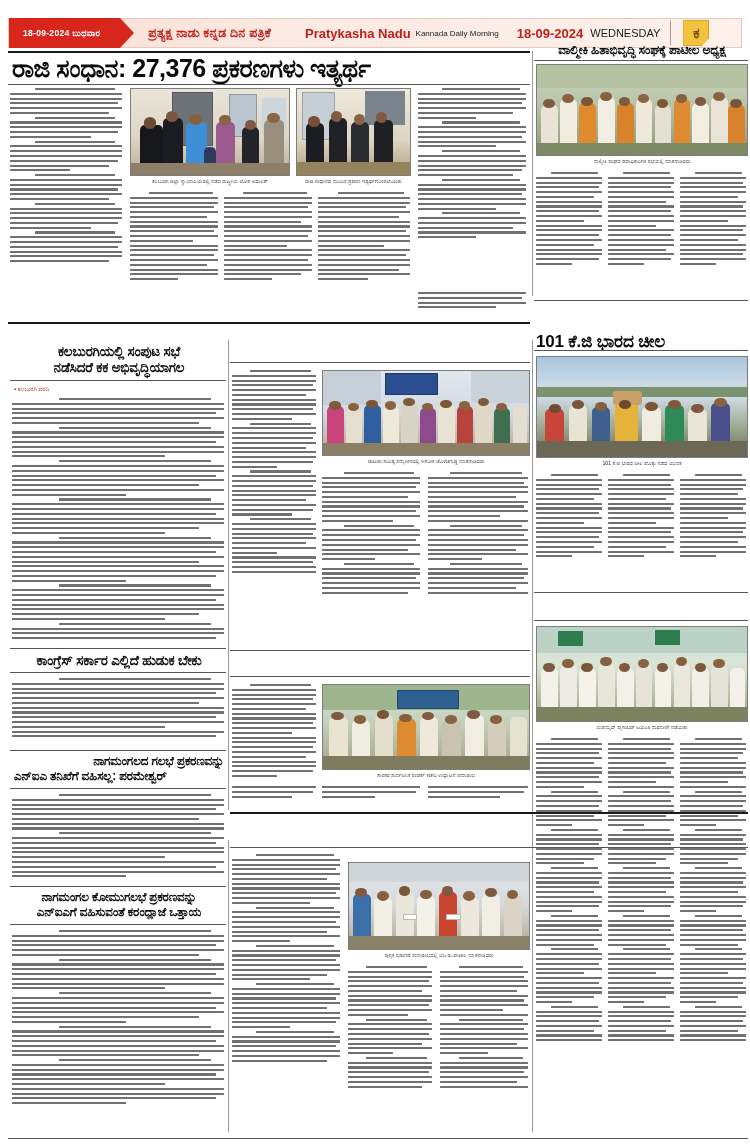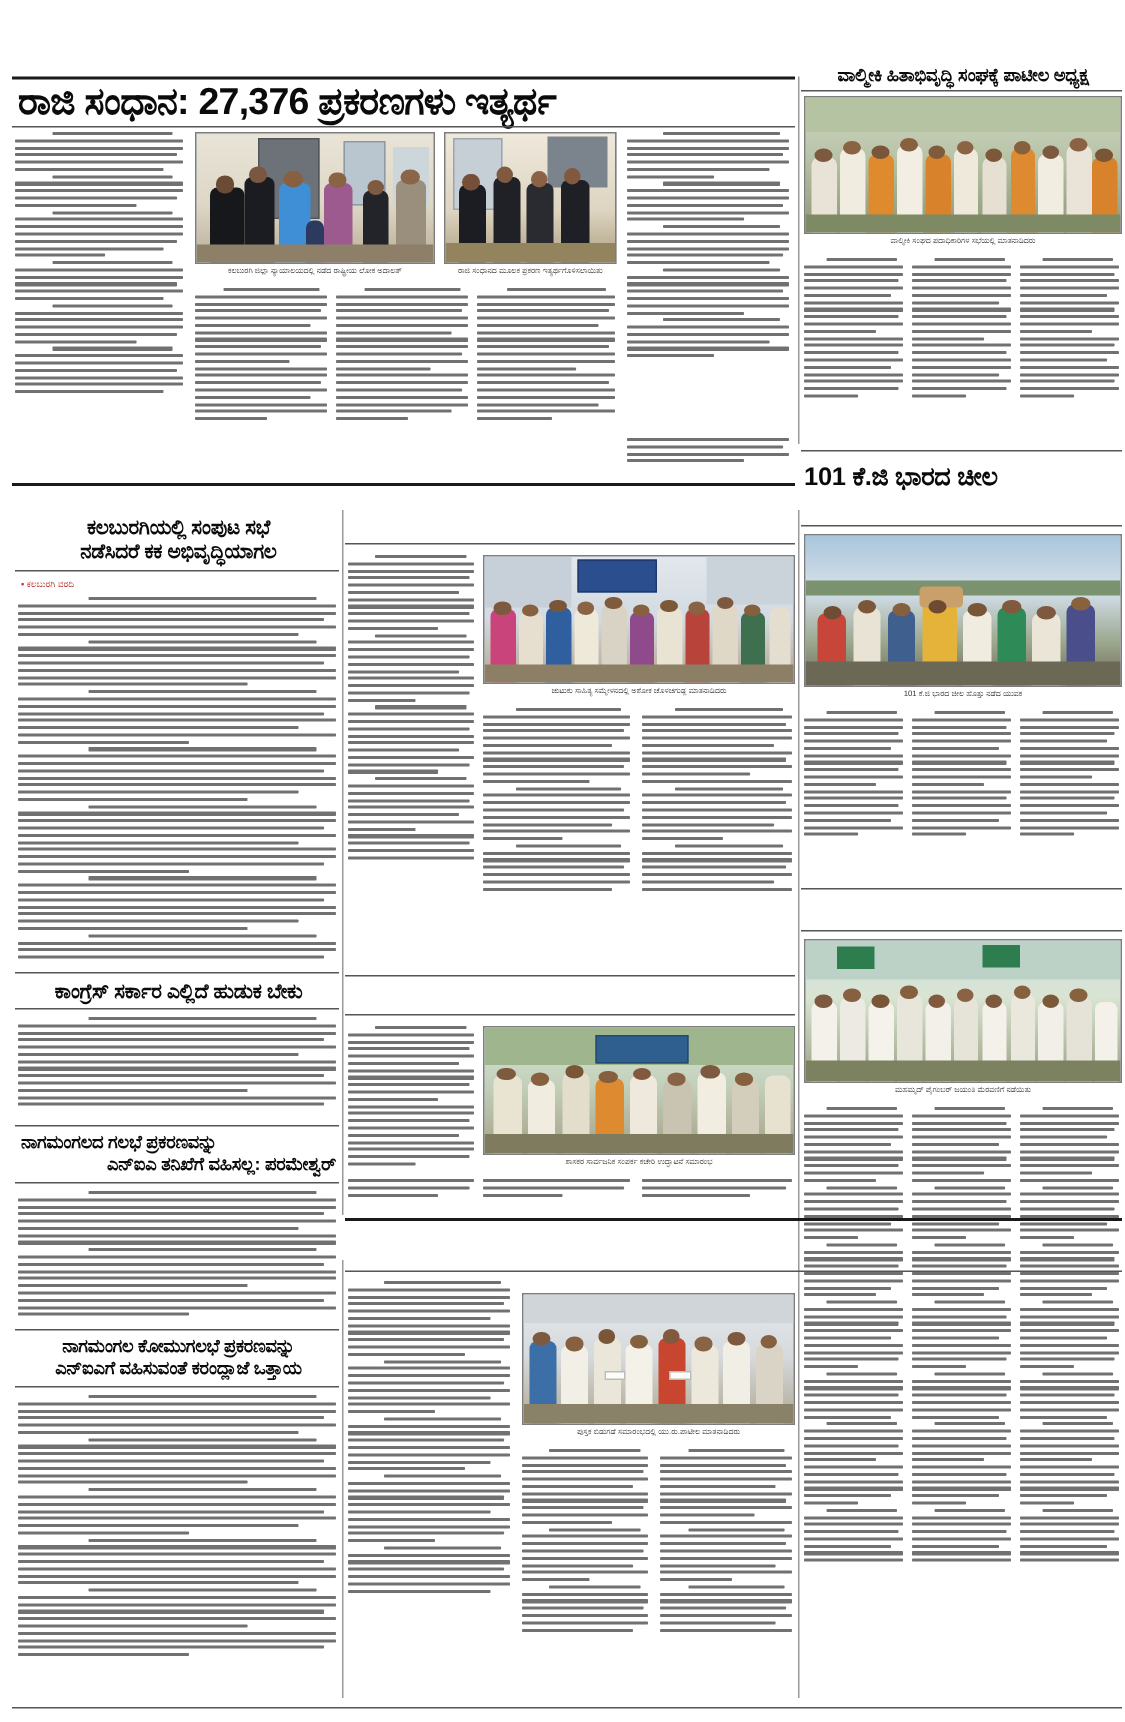--- a/index.html
+++ b/index.html
@@ -110,21 +110,21 @@
   
   .hl {
     position: absolute;
     font-weight: bold;
     color: #0b0b0b;
     line-height: 1.14;
     letter-spacing: -.2px;
   }
   .hl-main { font-size: 25px; letter-spacing: -.5px; }
   .hl-xl   { font-size: 23px; }
-  .hl-lg   { font-size: 17px; }
+  .hl-lg   { font-size: 17px; margin-top: 24px; }
   .hl-md   { font-size: 13.5px; }
   .hl-sm   { font-size: 12px; }
 
   
   .txt {
     position: absolute;
     overflow: hidden;
   }
   .txt .ln {
     height: 2.2px;
@@ -166,20 +166,30 @@
     position: absolute;
     font-size: 6px;
     color: #b32b22;
   }
 </style>
 </head>
 <body>
 
 <div class="page">
 
+  <div class="masthead">
+    <div class="mh-datetag">18-09-2024 ಬುಧವಾರ</div>
+    <div class="mh-knname">ಪ್ರತ್ಯಕ್ಷ ನಾಡು ಕನ್ನಡ ದಿನ ಪತ್ರಿಕೆ</div>
+    <div class="mh-engname">Pratykasha Nadu</div>
+    <div class="mh-engsub">Kannada Daily Morning</div>
+    <div class="mh-date2">18-09-2024</div>
+    <div class="mh-day">WEDNESDAY</div>
+    <div class="mh-divider"></div>
+    <div class="mh-logo">ಕ</div>
+  </div>
 
   <div class="hr-thick" style="left:8px; top:51px; width:522px;"></div>
   <div class="vr-thin" style="left:532px; top:51px; height:245px;"></div>
 
   <div class="hl hl-main" style="left:12px; top:54px; width:516px;">ರಾಜಿ ಸಂಧಾನ: 27,376 ಪ್ರಕರಣಗಳು ಇತ್ಯರ್ಥ</div>
   <div class="hr-thin" style="left:8px; top:84px; width:522px;"></div>
 
   <div class="hl hl-sm" style="left:536px; top:44px; width:212px; text-align:center;">ವಾಲ್ಮೀಕಿ ಹಿತಾಭಿವೃದ್ಧಿ ಸಂಘಕ್ಕೆ ಪಾಟೀಲ ಅಧ್ಯಕ್ಷ</div>
   <div class="hr-thin" style="left:534px; top:60px; width:214px;"></div>
 
@@ -630,22 +640,22 @@
       <div class="ln s1"></div>
       <div class="ln s1"></div>
     <div class="ln s2"></div>
       <div class="ln s1"></div>
       <div class="ln s4"></div>
       <div class="ln s1"></div>
     <div class="ln s2"></div>
   </div>
 
   <div class="hr-thin" style="left:10px; top:750px; width:216px;"></div>
-  <div class="hl hl-sm" style="left:14px; top:755px; width:210px; text-align:left;">ನಾಗಮಂಗಲದ ಗಲಭೆ ಪ್ರಕರಣವನ್ನು</div>
-  <div class="hl hl-sm" style="left:14px; top:770px; width:210px; text-align:right;">ಎನ್‌ಐಎ ತನಿಖೆಗೆ ವಹಿಸಲ್ಲ: ಪರಮೇಶ್ವರ್</div>
+  <div class="hl hl-sm" style="left:14px; top:755px; width:210px; text-align:right;">ನಾಗಮಂಗಲದ ಗಲಭೆ ಪ್ರಕರಣವನ್ನು</div>
+  <div class="hl hl-sm" style="left:14px; top:770px; width:210px; text-align:left;">ಎನ್‌ಐಎ ತನಿಖೆಗೆ ವಹಿಸಲ್ಲ: ಪರಮೇಶ್ವರ್</div>
   <div class="hr-thin" style="left:10px; top:788px; width:216px;"></div>
 
   <div class="txt tight" style="left:12px; top:794px; width:212px; height:88px;">
     <div class="ln i s4"></div>
       <div class="ln s1"></div>
       <div class="ln s1"></div>
       <div class="ln s2"></div>
     <div class="ln s1"></div>
       <div class="ln s3"></div>
       <div class="ln s1"></div>

